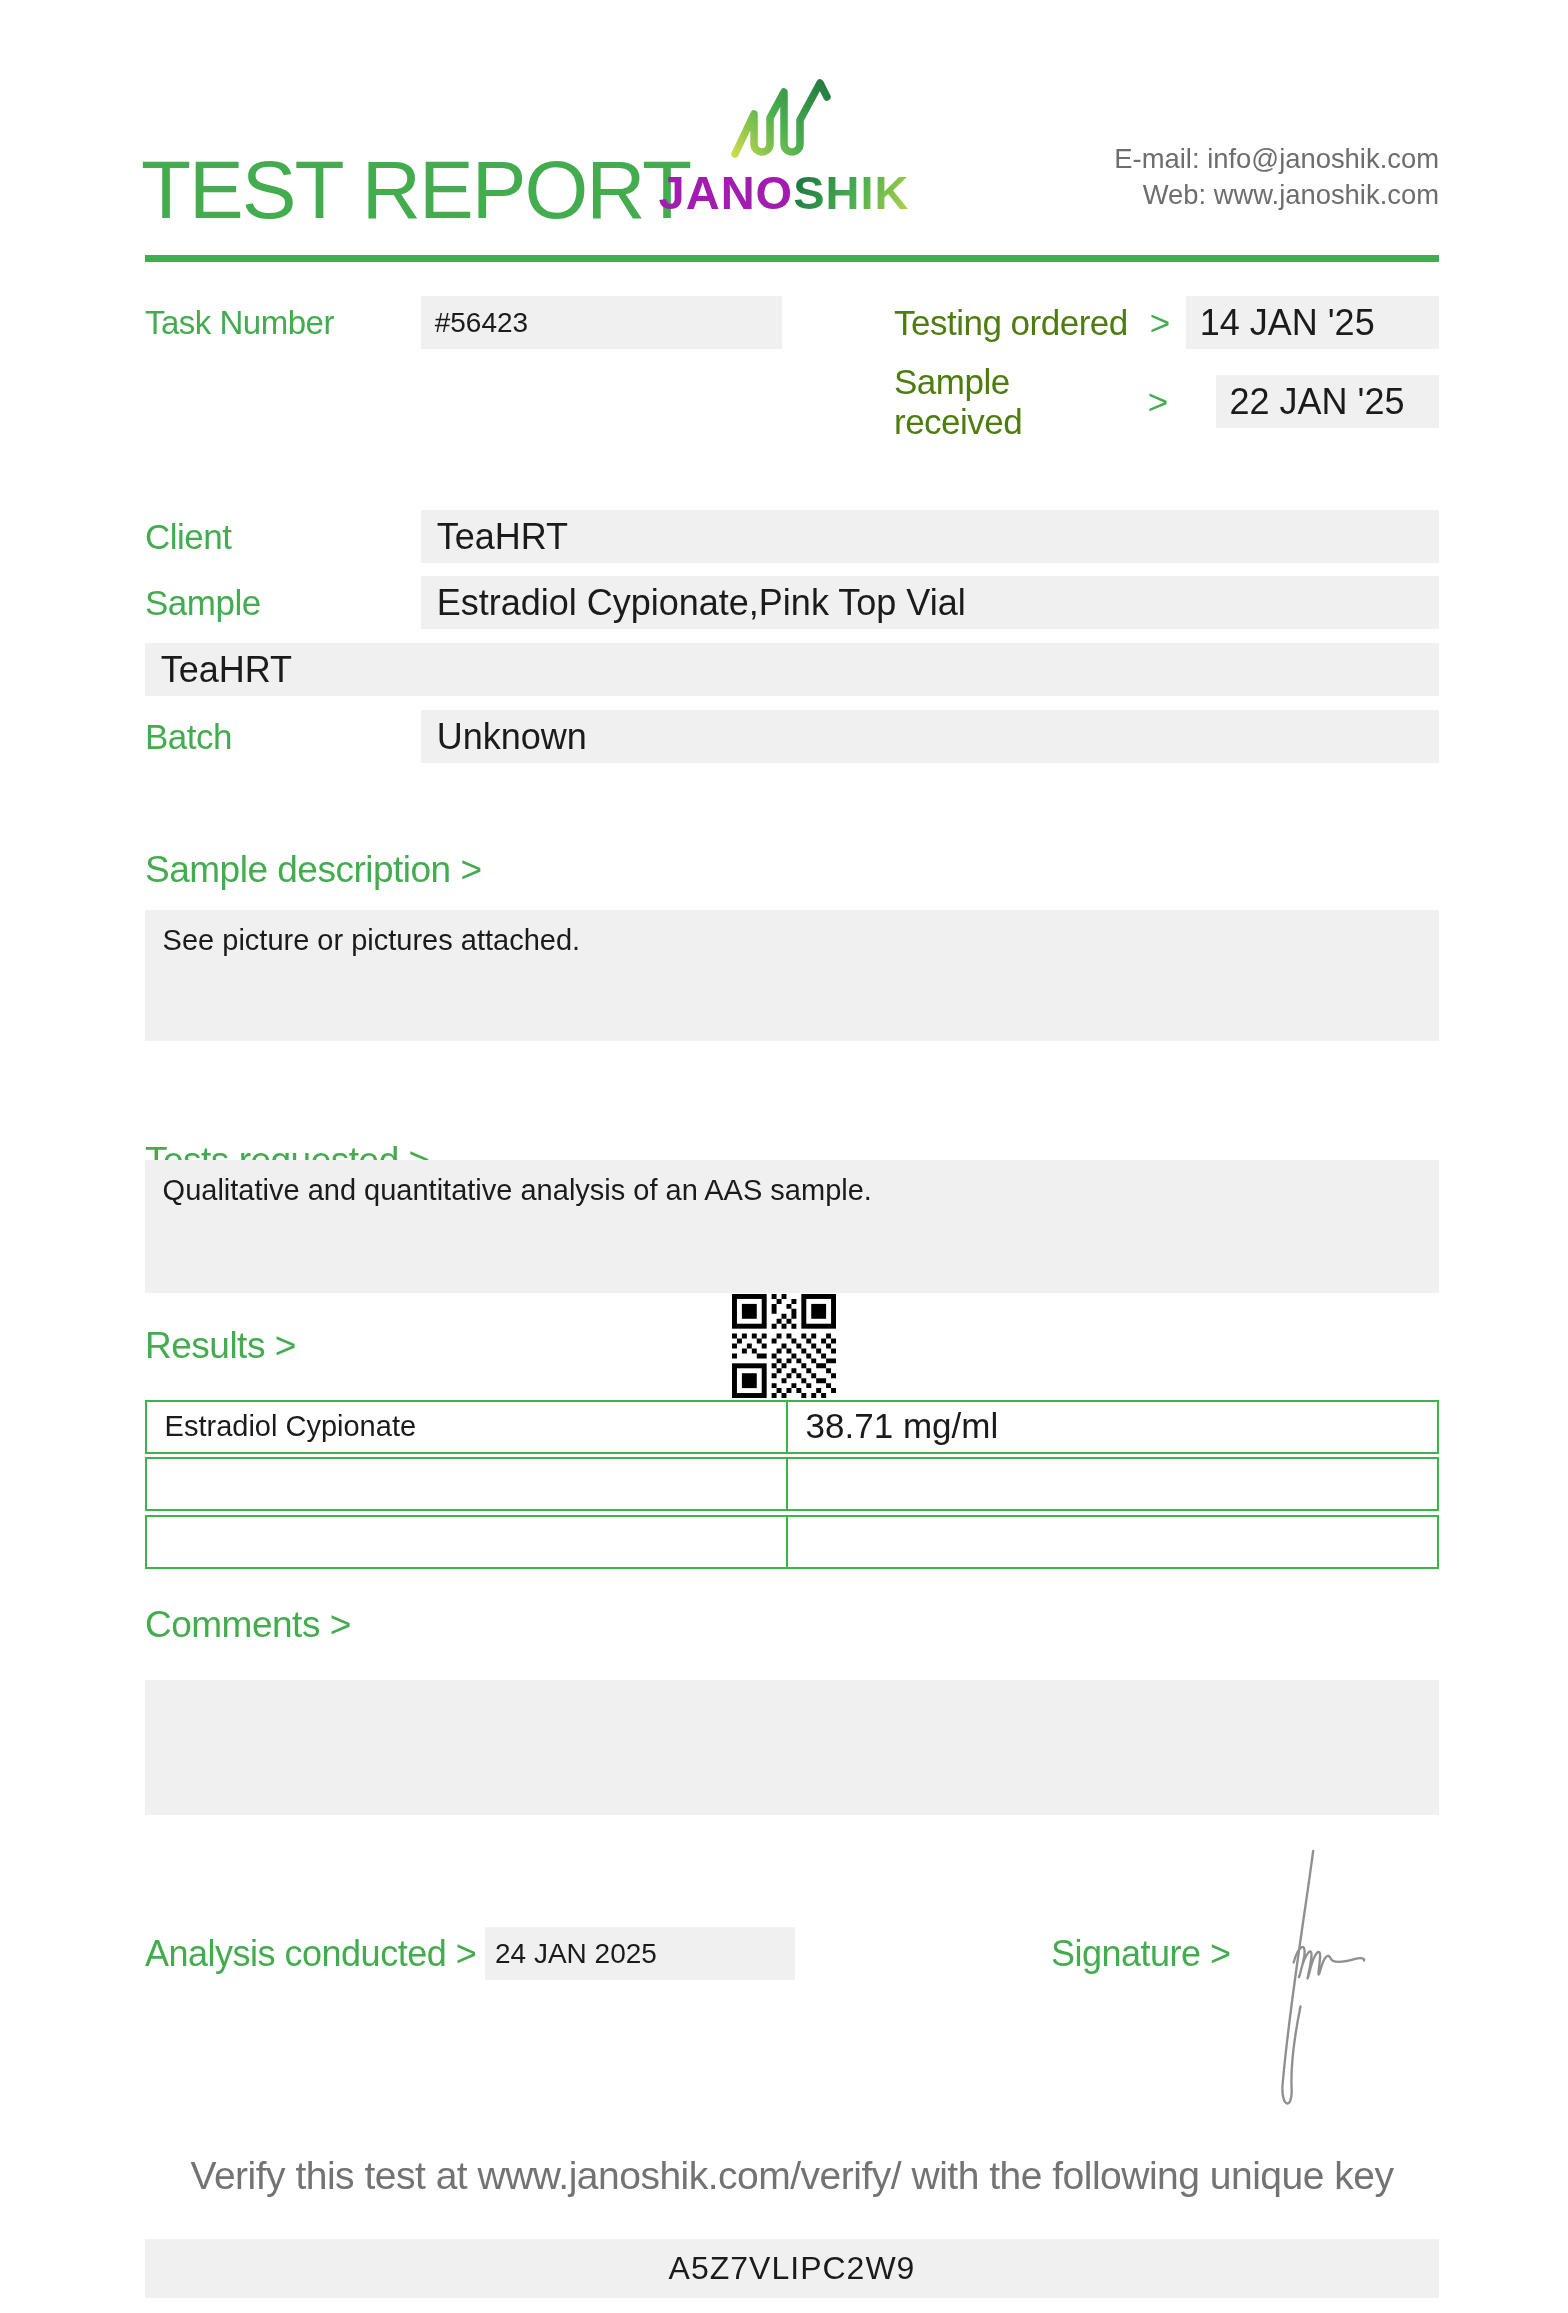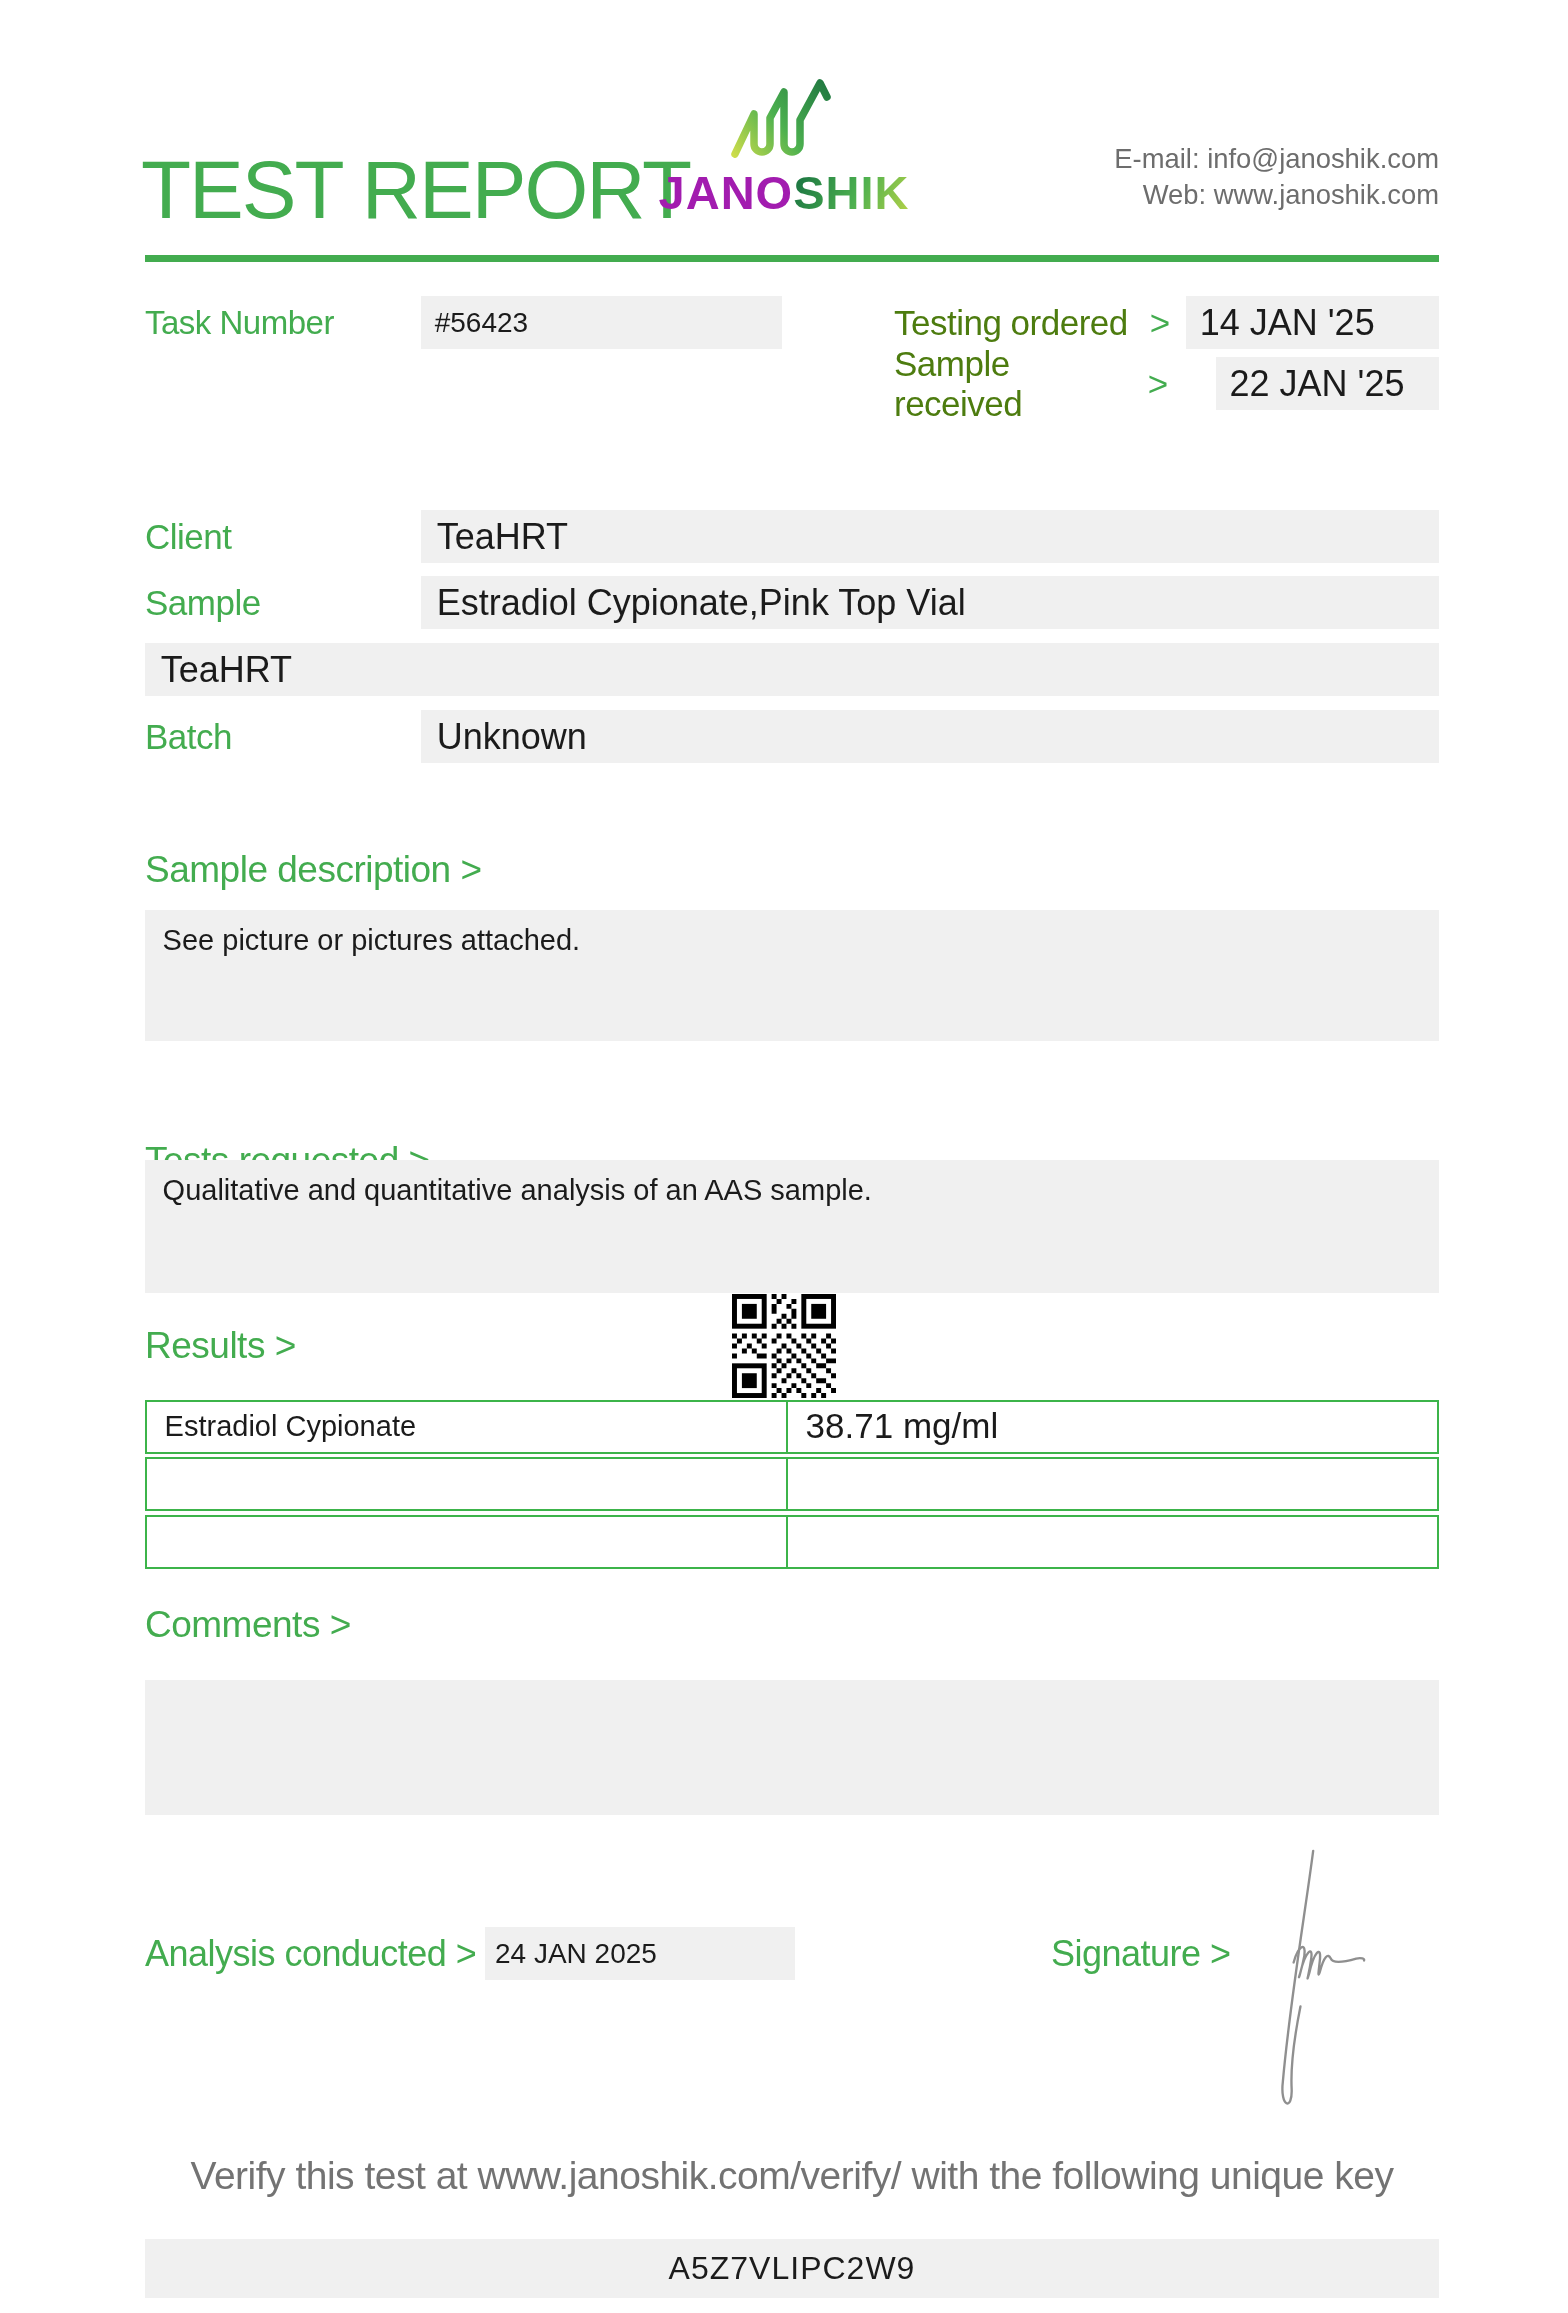--- a/index.html
+++ b/index.html
@@ -110,21 +110,21 @@
 
   <div class="abs green-label row54 task-label">Task Number</div>
   <div class="abs gbox row54 black-val task-box">#56423</div>
 
   <div class="abs date-row" style="top:296px;">
     <span class="lbl">Testing ordered</span>
     <span class="arr">&gt;</span>
     <span class="date-box">14 JAN '25</span>
   </div>
 
-  <div class="abs date-row" style="top:357px;gap:32px;">
+  <div class="abs date-row" style="top:375px;gap:32px;">
     <span class="lbl">Sample received</span>
     <span class="arr">&gt;</span>
     <span class="date-box">22 JAN '25</span>
   </div>
 
   <div class="abs field-row" style="top:510px;">
     <div class="flabel">Client</div>
     <div class="fval">TeaHRT</div>
   </div>
   <div class="abs field-row" style="top:576px;">

